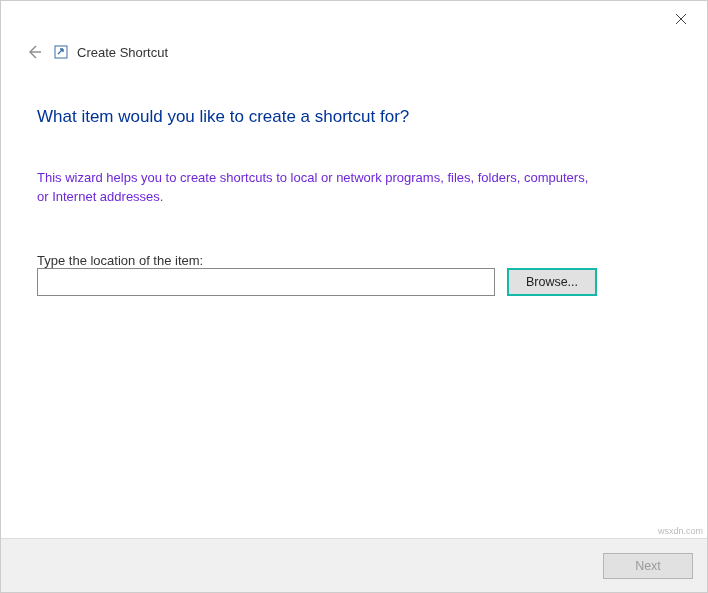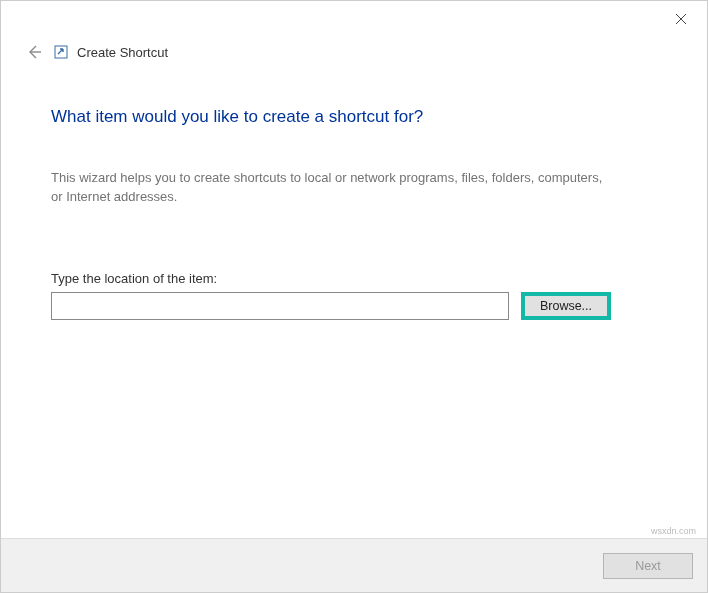--- a/index.html
+++ b/index.html
@@ -78,59 +78,59 @@
     .shortcut-icon svg {
       width: 14px;
       height: 14px;
     }
     .wizard-title {
       font-size: 13px;
       color: #333;
     }
     .content {
       flex: 1;
-      padding: 40px 50px 0 50px;
+      padding: 40px 50px 0 36px;
     }
     .heading {
       color: #003399;
       font-size: 17px;
       font-weight: 400;
       margin-bottom: 42px;
     }
     .description {
-      color: #737373;
+      color: #6d28d9;
       font-size: 13px;
       line-height: 1.45;
-      margin-bottom: 64px;
+      margin-bottom: 46px;
       max-width: 560px;
     }
     .field-label {
       color: #333;
       font-size: 13px;
-      margin-bottom: 6px;
+      margin-bottom: 0;
     }
     .input-row {
       display: flex;
       align-items: center;
       gap: 12px;
       margin-bottom: 40px;
     }
     .location-input {
       width: 458px;
       height: 28px;
       border: 1px solid #888;
       padding: 2px 6px;
       font-size: 13px;
       font-family: inherit;
       outline: none;
     }
     .browse-btn {
       width: 90px;
       height: 28px;
-      border: 4px solid #14b8a6;
+      border: 2px solid #14b8a6;
       background: #e1e1e1;
       font-size: 12.5px;
       font-family: inherit;
       color: #222;
       cursor: pointer;
     }
     .continue-text {
       color: #333;
       font-size: 13px;
     }
@@ -154,21 +154,21 @@
       color: #222;
       cursor: pointer;
     }
     .footer-btn.disabled {
       color: #9a9a9a;
       cursor: default;
     }
     .watermark {
       position: absolute;
       bottom: 56px;
-      right: 11px;
+      right: 4px;
       font-size: 9px;
       color: #bbb;
       font-family: Arial, sans-serif;
     }
   </style>
 </head>
 <body>
 
 <div class="dialog">
 

